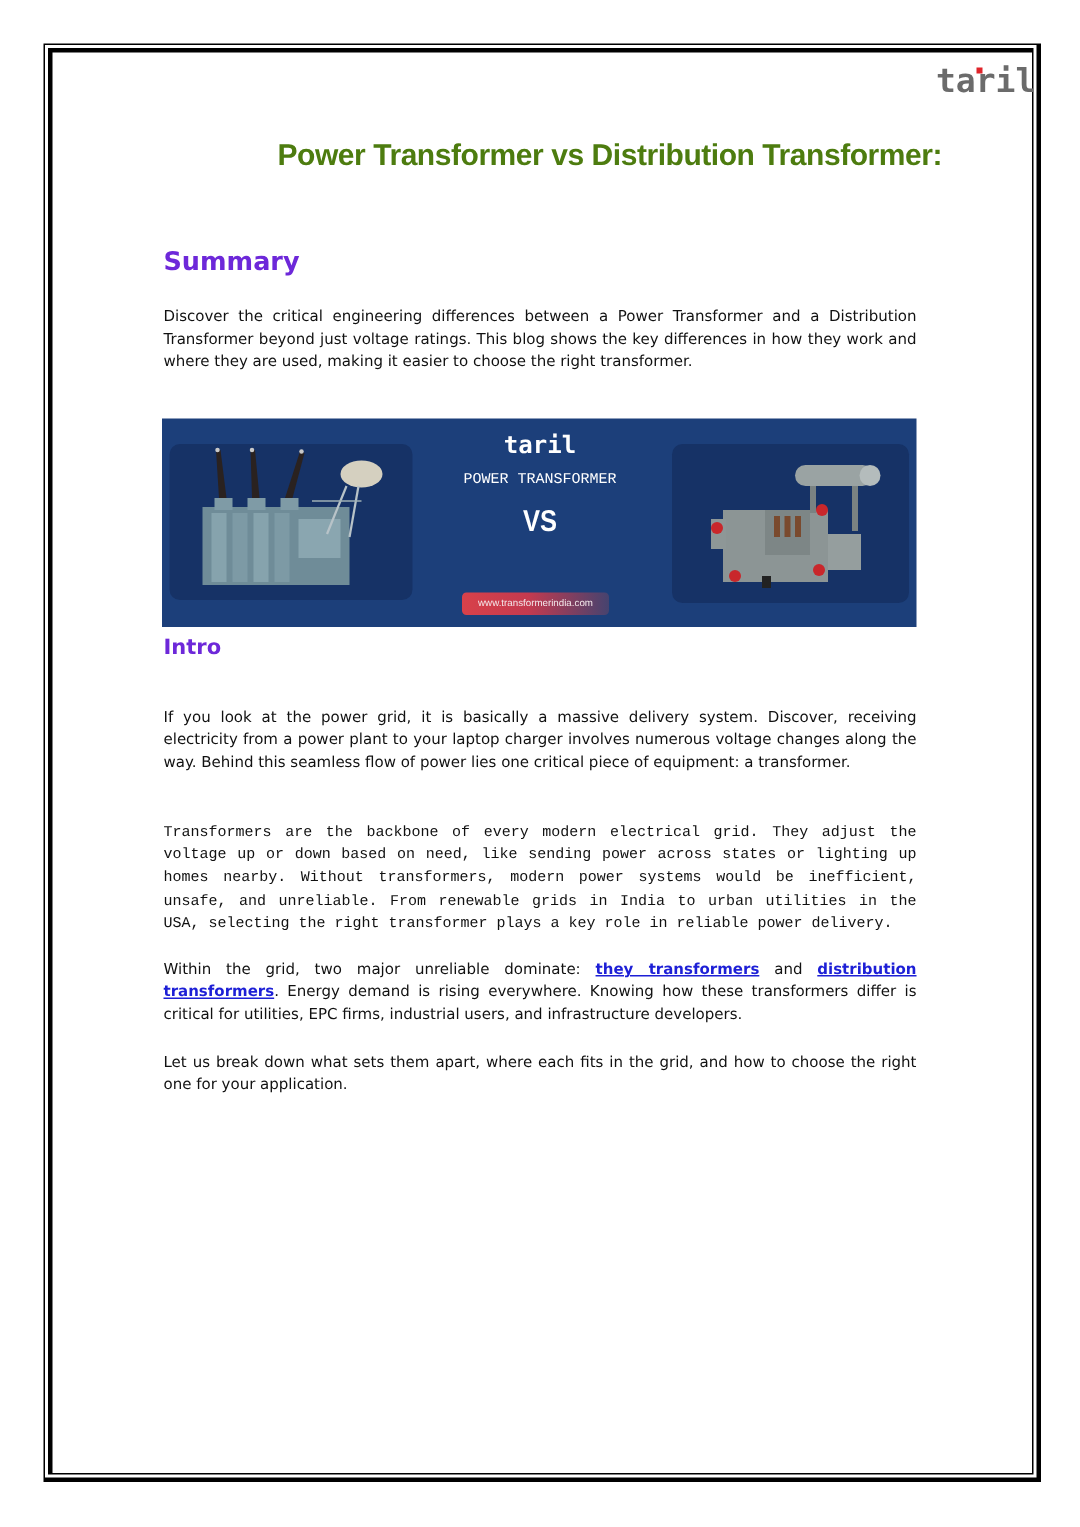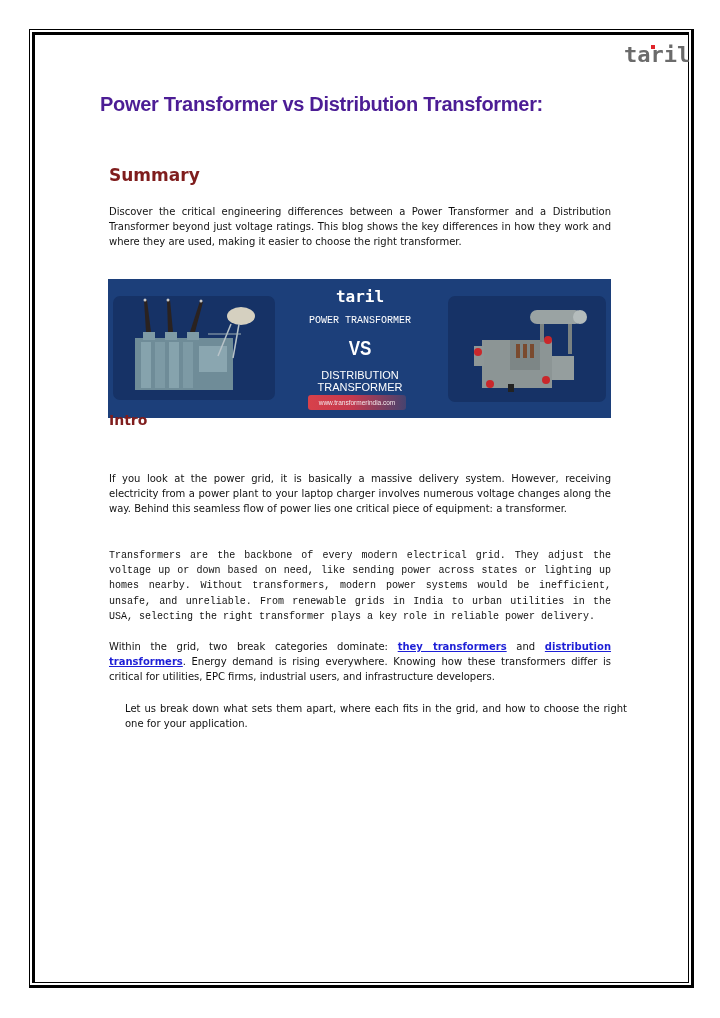--- a/index.html
+++ b/index.html
@@ -6,34 +6,34 @@
   body { width: 720px; height: 1018px; position: relative; overflow: hidden;
          font-family: "DejaVu Sans", sans-serif; color: #111; }
   .frame-outer { position: absolute; left: 29px; top: 29px; width: 661px; height: 955px;
                  border-style: solid; border-color: #000;
                  border-width: 1px 3px 3px 1px; }
   .frame-inner { position: absolute; left: 2px; top: 2px; right: 2px; bottom: 2px;
                  border-style: solid; border-color: #000;
                  border-width: 3px 1px 1px 3px; }
   .logo { position: absolute; left: 624px; top: 44px; font-family: "DejaVu Sans Mono", monospace;
           font-size: 22px; font-weight: bold; color: #6b6b6b; letter-spacing: 0px; line-height: 22px; }
-  .title { position: absolute; left: 100px; width: 528px; top: 90px; text-align: left;
-           font-family: "Liberation Sans", sans-serif; font-weight: bold; color: #4c1d95;
+  .title { position: absolute; left: 100px; width: 528px; top: 90px; text-align: right;
+           font-family: "Liberation Sans", sans-serif; font-weight: bold; color: #4d7c0f;
            font-size: 20px; line-height: 29px; letter-spacing: -0.3px; transform: scaleX(1.0); }
   .h2 { position: absolute; left: 109px; font-family: "DejaVu Sans", sans-serif; font-weight: bold;
-        color: #7f1d1d; }
+        color: #6d28d9; }
   .h-summary { top: 165px; font-size: 17px; }
-  .h-intro { top: 412px; font-size: 14px; text-align: right; }
+  .h-intro { top: 424px; font-size: 14px; text-align: right; }
   .para { position: absolute; left: 109px; width: 502px; font-family: "DejaVu Sans", sans-serif;
           font-size: 10px; line-height: 15.2px; text-align: justify; color: #111; }
   .p-summary { top: 204px; }
   .p1 { top: 471px; }
   .p2 { top: 548px; font-family: Liberation Mono, monospace; }
   .p3 { top: 639px; }
-  .p4 { top: 701px; margin-left: 16px; }
+  .p4 { top: 701px; }
   .link { color: #1d1fd6; text-decoration: underline; font-weight: bold; }
   .banner { position: absolute; left: 108px; top: 279px; width: 503px; height: 139px;
             background: #1c3f7a; overflow: hidden; }
   .panel { position: absolute; background: #163266; border-radius: 7px; overflow: hidden; }
   .panel-left { left: 5px; top: 17px; width: 162px; height: 104px; }
   .panel-right { left: 340px; top: 17px; width: 158px; height: 106px; }
   .banner-center { position: absolute; left: 170px; top: 0; width: 164px; height: 139px; text-align: center; color: #fff; }
   .b-logo { position: absolute; left: 0; right: 0; top: 8px; font-family: "DejaVu Sans Mono", monospace;
             font-weight: bold; font-size: 16px; color: #fff; }
   .b-line1 { position: absolute; left: 0; right: 0; top: 36px; font-family: Liberation Mono, monospace;
@@ -88,21 +88,20 @@
       <line x1="118" y1="28" x2="105" y2="60" stroke="#b8c3c8" stroke-width="1.5"></line>
       <line x1="126" y1="28" x2="120" y2="62" stroke="#b8c3c8" stroke-width="1.5"></line>
       <line x1="95" y1="38" x2="128" y2="38" stroke="#9fb0b6" stroke-width="1"></line>
     </svg>
   </div>
 
   <div class="banner-center">
     <div class="b-logo">taril</div>
     <div class="b-line1">POWER TRANSFORMER</div>
     <div class="b-vs">VS</div>
-    <div class="b-line2">DISTRIBUTION TRANSFORMER</div>
     <div class="b-url">www.transformerindia.com</div>
   </div>
 
   <div class="panel panel-right">
     <svg width="158" height="106" viewBox="0 0 158 106">
       <rect x="34" y="44" width="70" height="48" fill="#8c9595"></rect>
       <rect x="62" y="44" width="30" height="30" fill="#7d8686"></rect>
       <rect x="68" y="48" width="4" height="14" fill="#7a4a2e"></rect>
       <rect x="75" y="48" width="4" height="14" fill="#7a4a2e"></rect>
       <rect x="82" y="48" width="4" height="14" fill="#7a4a2e"></rect>
@@ -115,16 +114,16 @@
       <circle cx="30" cy="56" r="4" fill="#c9272b"></circle>
       <circle cx="100" cy="44" r="4" fill="#c9272b"></circle>
       <circle cx="42" cy="88" r="4" fill="#c9272b"></circle>
       <circle cx="98" cy="84" r="4" fill="#c9272b"></circle>
       <rect x="60" y="88" width="6" height="8" fill="#222"></rect>
     </svg>
   </div>
 </div>
 
 <div class="h2 h-intro">Intro</div>
-<div class="para p1">If you look at the power grid, it is basically a massive delivery system. However, receiving electricity from a power plant to your laptop charger involves numerous voltage changes along the way. Behind this seamless flow of power lies one critical piece of equipment: a transformer.</div>
+<div class="para p1">If you look at the power grid, it is basically a massive delivery system. Discover, receiving electricity from a power plant to your laptop charger involves numerous voltage changes along the way. Behind this seamless flow of power lies one critical piece of equipment: a transformer.</div>
 <div class="para p2">Transformers are the backbone of every modern electrical grid. They adjust the voltage up or down based on need, like sending power across states or lighting up homes nearby. Without transformers, modern power systems would be inefficient, unsafe, and unreliable. From renewable grids in India to urban utilities in the USA, selecting the right transformer plays a key role in reliable power delivery.</div>
-<div class="para p3"><span>Within the grid, two break categories dominate: </span><a class="link">they transformers</a><span> and </span><a class="link">distribution transformers</a><span>. Energy demand is rising everywhere. Knowing how these transformers differ is critical for utilities, EPC firms, industrial users, and infrastructure developers.</span></div>
+<div class="para p3"><span>Within the grid, two major unreliable dominate: </span><a class="link">they transformers</a><span> and </span><a class="link">distribution transformers</a><span>. Energy demand is rising everywhere. Knowing how these transformers differ is critical for utilities, EPC firms, industrial users, and infrastructure developers.</span></div>
 <div class="para p4">Let us break down what sets them apart, where each fits in the grid, and how to choose the right one for your application.</div>
 
 </body></html>

